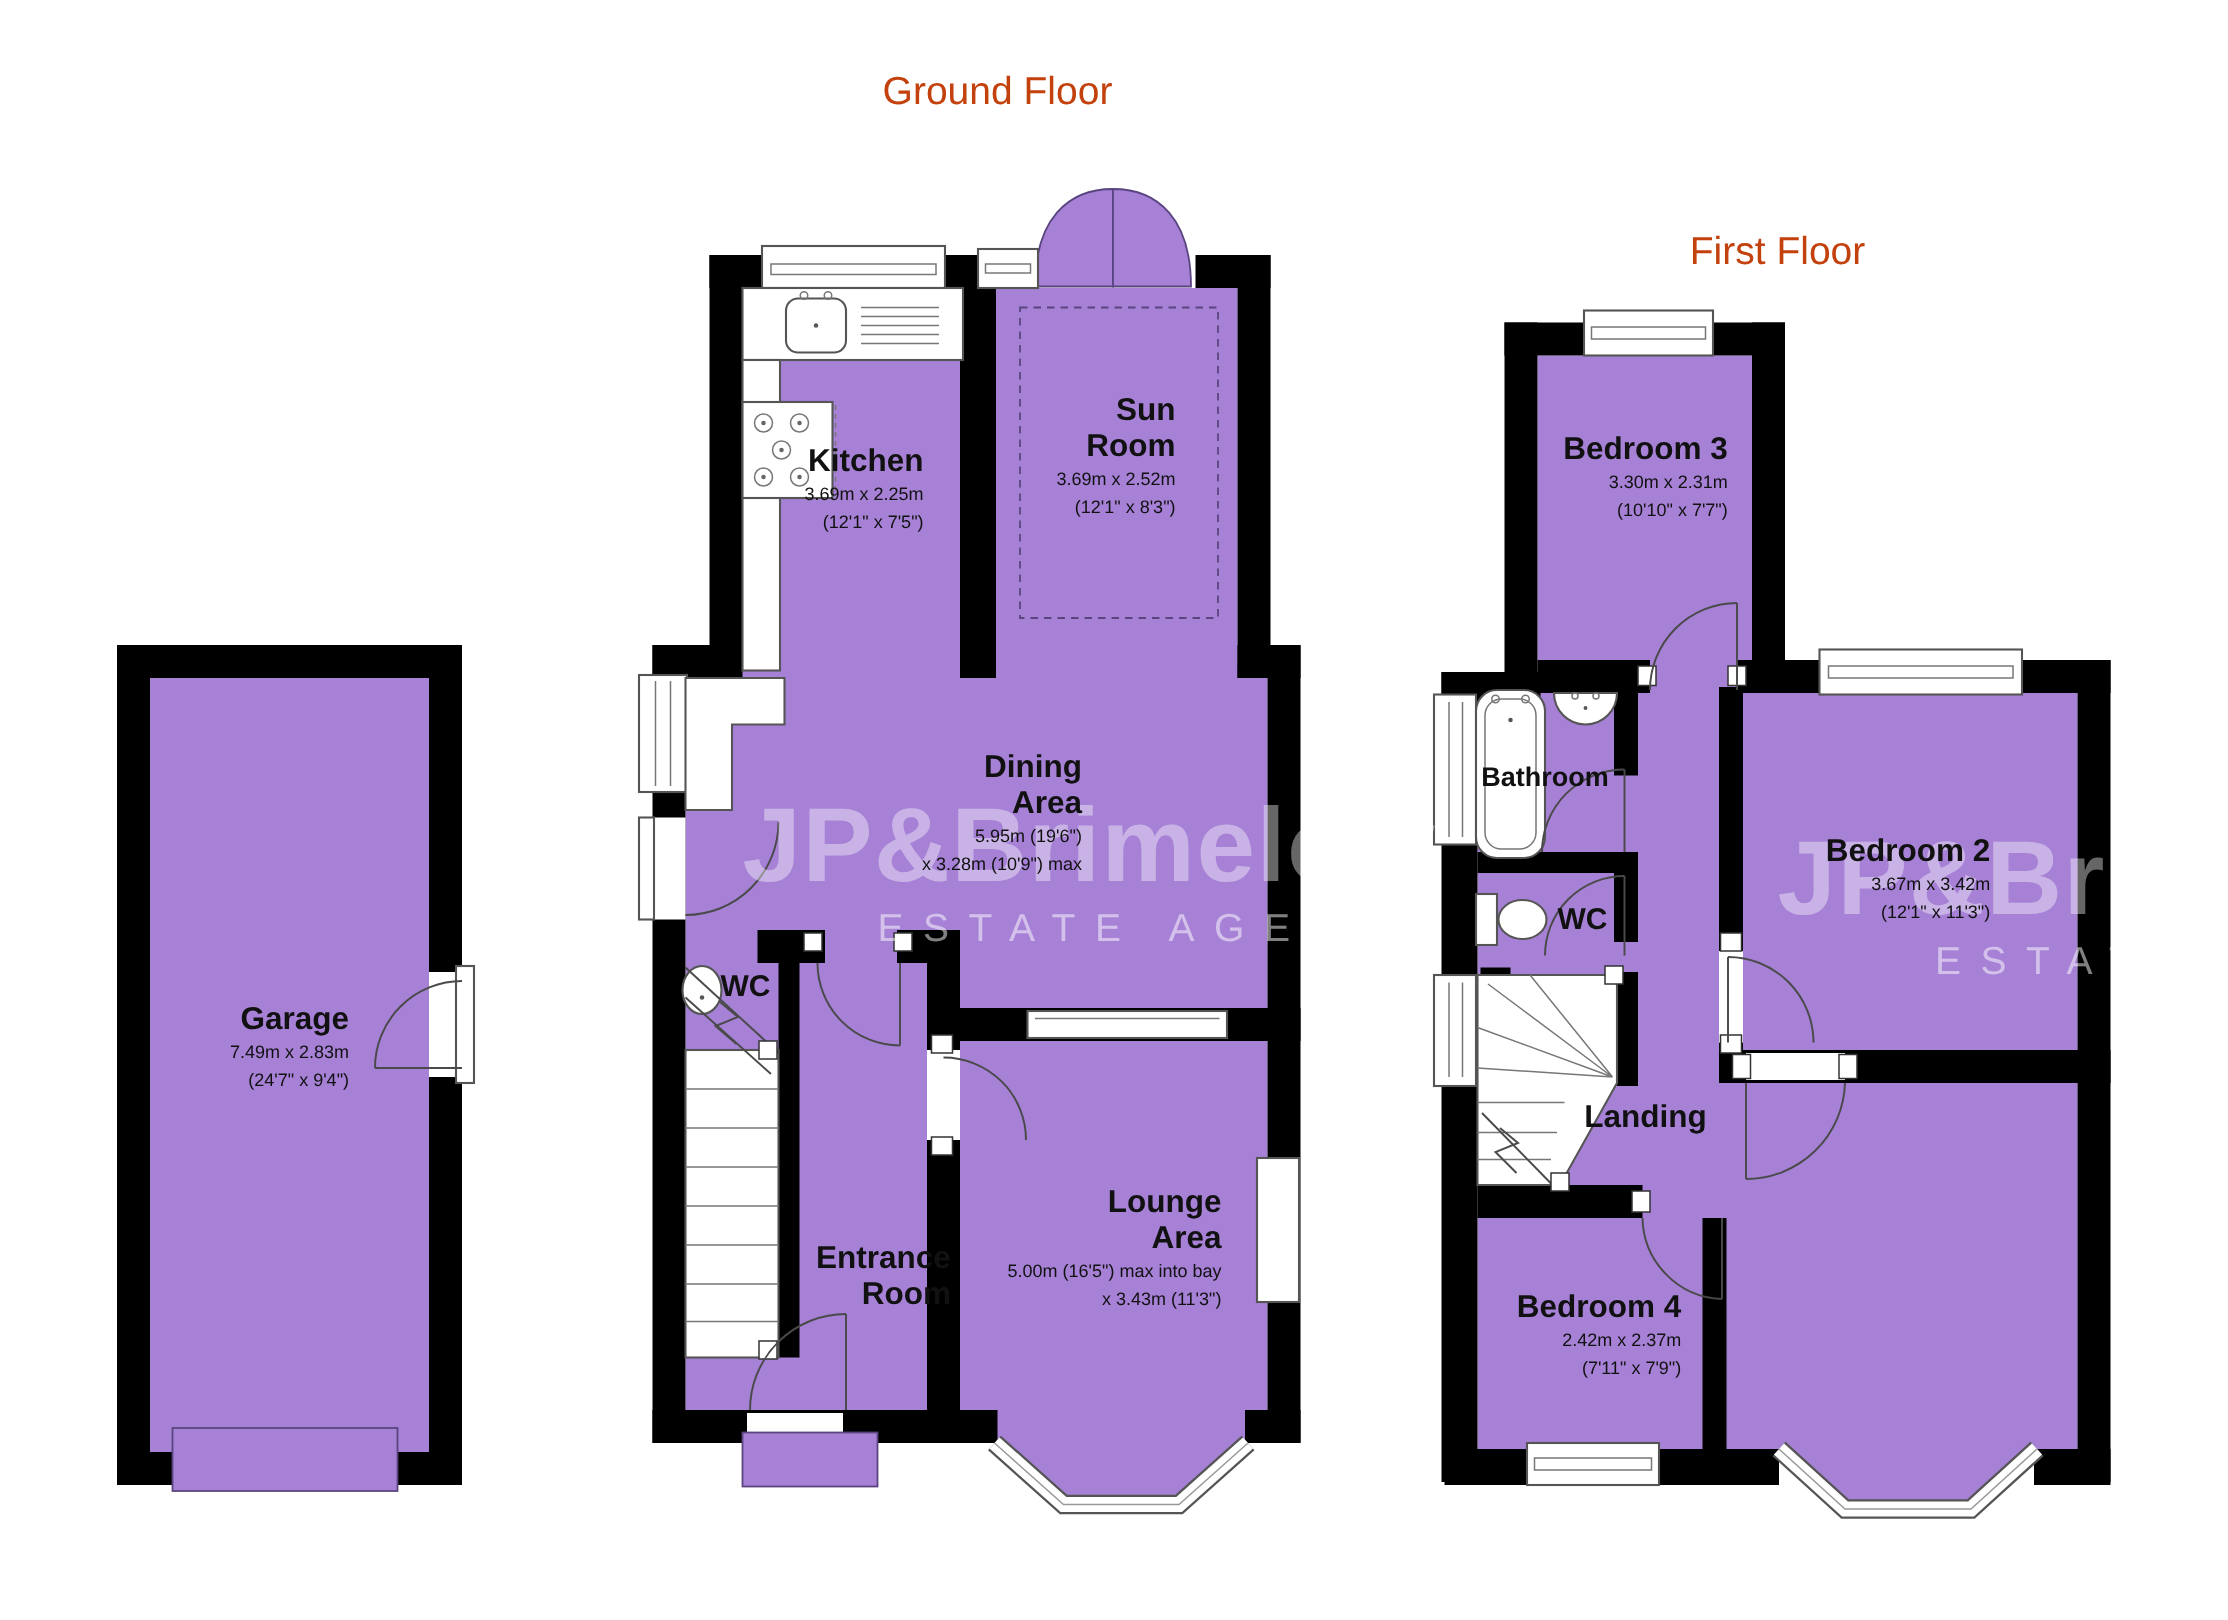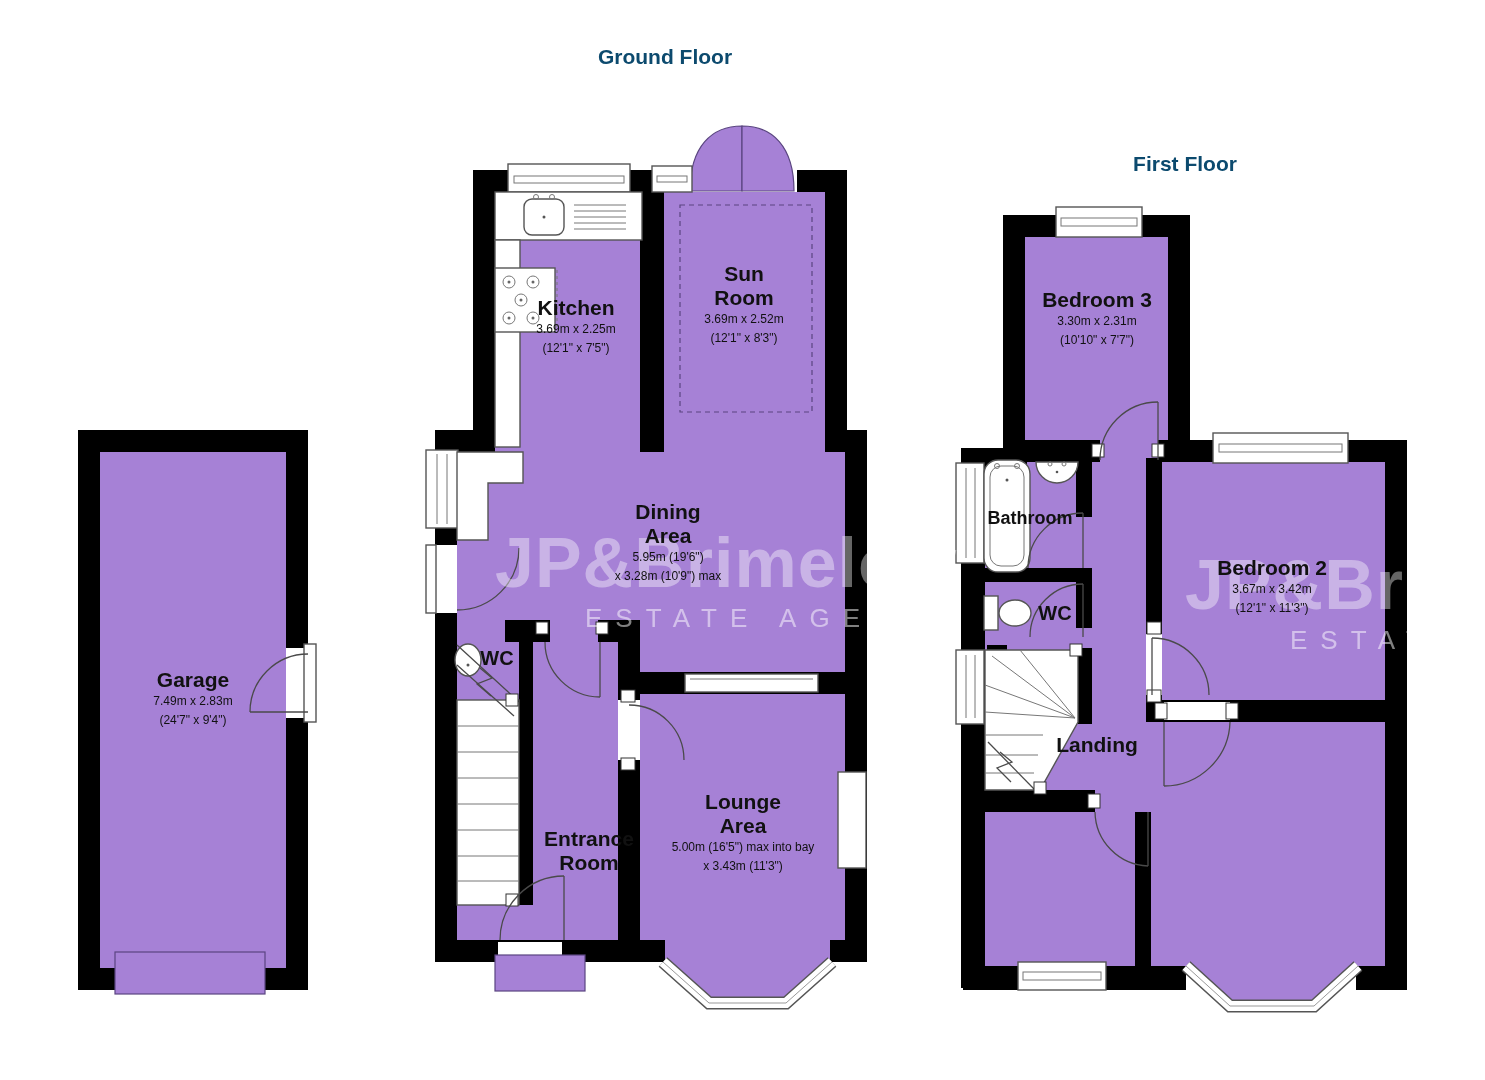--- a/index.html
+++ b/index.html
@@ -13,22 +13,22 @@
   .fixture{fill:#ffffff;stroke:#555;stroke-width:1.4;}
   .thin{fill:none;stroke:#777;stroke-width:1;}
   .arc{fill:none;stroke:#4a4a4a;stroke-width:1.3;}
   .leaf{stroke:#4a4a4a;stroke-width:1.3;}
   .win{fill:#ffffff;stroke:#555;stroke-width:1.4;}
   .jamb{fill:#ffffff;stroke:#333;stroke-width:1;}
   .dash{fill:none;stroke:#5a4580;stroke-width:1.2;stroke-dasharray:5 4;}
   .bay-outer{fill:none;stroke:#555;stroke-width:13;}
   .bay-inner{fill:none;stroke:#ffffff;stroke-width:10;}
   .bay-line{fill:none;stroke:#999;stroke-width:1;}
-  .floor-title{position:absolute;transform:translateX(-50%);font-weight:700;font-size:21px;color:#0c4a6e;white-space:nowrap;}
-  .label{position:absolute;transform:translateX(-50%);text-align:center;color:#111;white-space:nowrap;}
+  .floor-title{position:absolute;transform:translateX(-50%);font-weight:400;font-size:26px;color:#c2410c;white-space:nowrap;}
+  .label{position:absolute;transform:translateX(-50%);text-align:right;color:#111;white-space:nowrap;}
   .rname{font-weight:700;font-size:21px;line-height:24px;}
   .rname-sm{font-weight:700;font-size:18px;line-height:20px;}
   .rdim{font-size:12px;line-height:19px;}
   .wm1{position:absolute;font-weight:700;font-size:70px;color:var(--wm);white-space:nowrap;letter-spacing:1px;}
   .wm2{position:absolute;font-weight:400;font-size:26px;color:var(--wm2);white-space:nowrap;letter-spacing:13px;}
 </style>
 </head>
 <body>
 
 <div id="plan">
@@ -361,15 +361,20 @@
   <div class="label" style="left:1097px;top:733px;">
     <div class="rname">Landing</div>
   </div>
 
   <div class="label" style="left:1272px;top:556px;">
     <div class="rname">Bedroom 2</div>
     <div class="rdim">3.67m x 3.42m</div>
     <div class="rdim">(12'1" x 11'3")</div>
   </div>
 
+  <div class="label" style="left:1066px;top:860px;">
+    <div class="rname">Bedroom 4</div>
+    <div class="rdim">2.42m x 2.37m</div>
+    <div class="rdim">(7'11" x 7'9")</div>
+  </div>
 
 
 </div>
 
 </body></html>

